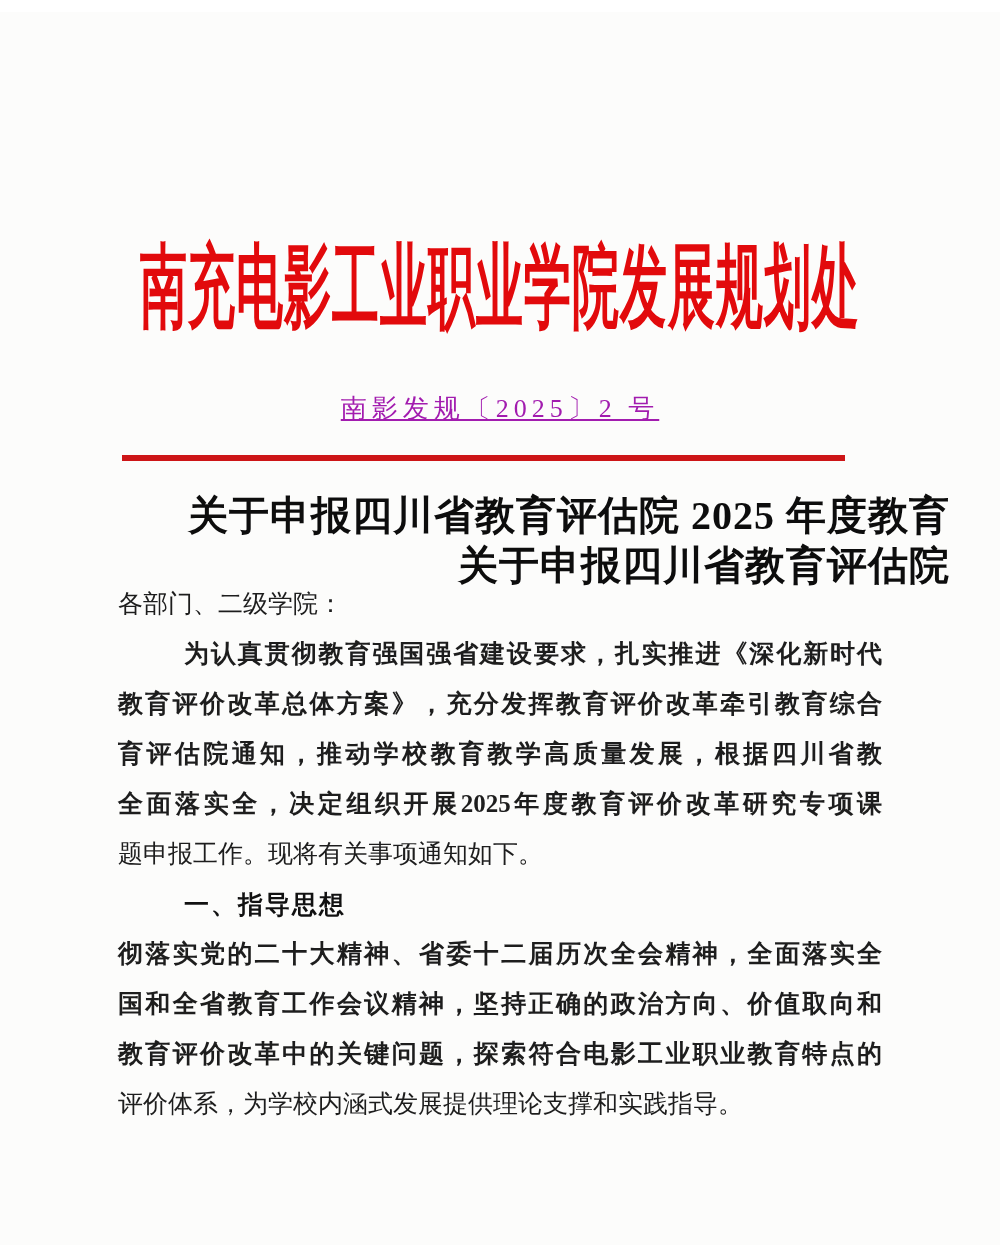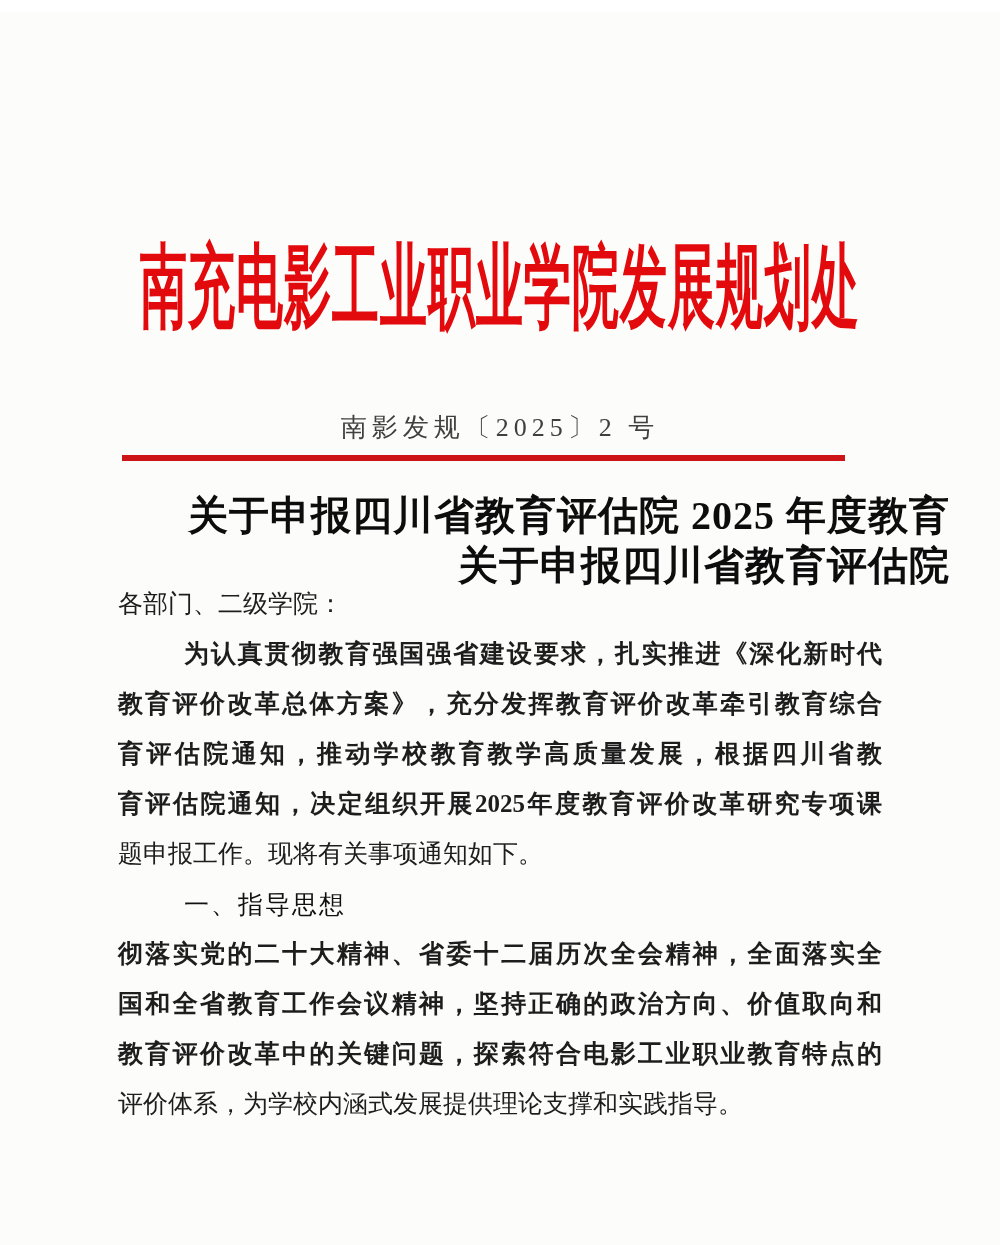--- a/index.html
+++ b/index.html
@@ -34,28 +34,29 @@
     font-weight: bold;
     white-space: nowrap;
     letter-spacing: 1px;
     transform: scale(1.0, 1.95);
     transform-origin: center center;
     font-family: "Liberation Serif", serif;
   }
   
   .doc-number {
     position: absolute;
-    top: 398px;
+    top: 379px;
     left: 0;
     width: 100%;
     text-align: center;
     font-size: 26px;
     line-height: 36px;
     letter-spacing: 5px;
-    color: #404040;
+    color: #a21caf;
+    text-decoration: underline;
   }
   
   .divider {
     position: absolute;
     top: 443px;
     left: 122px;
     width: 723px;
     height: 6px;
   }
   
@@ -89,21 +90,21 @@
   }
   .line.full {
     text-align: justify;
     text-align-last: justify;
     font-weight: bold;
   }
   .line.indent {
     padding-left: 66px;
   }
   .line.heading {
-    font-weight: normal;
+    font-weight: bold;
     font-family: "Liberation Sans", sans-serif;
     letter-spacing: 2px;
     color: #111;
   }
 </style>
 </head>
 <body>
 
 <div class="page">
 
@@ -118,21 +119,21 @@
   <div class="doc-title">
     <div>关于申报四川省教育评估院 2025 年度教育</div>
     <div>关于申报四川省教育评估院</div>
   </div>
 
   <div class="body-block">
     <div class="line">各部门、二级学院：</div>
     <div class="line indent full">为认真贯彻教育强国强省建设要求，扎实推进《深化新时代</div>
     <div class="line full">教育评价改革总体方案》，充分发挥教育评价改革牵引教育综合</div>
     <div class="line full">育评估院通知，推动学校教育教学高质量发展，根据四川省教</div>
-    <div class="line full">育评估院通知，决定组织开展2025年度教育评价改革研究专项课</div>
+    <div class="line full">全面落实全，决定组织开展2025年度教育评价改革研究专项课</div>
     <div class="line">题申报工作。现将有关事项通知如下。</div>
     <div class="line indent heading">一、指导思想</div>
     <div class="line full">彻落实党的二十大精神、省委十二届历次全会精神，全面落实全</div>
     <div class="line full">国和全省教育工作会议精神，坚持正确的政治方向、价值取向和</div>
     <div class="line full">教育评价改革中的关键问题，探索符合电影工业职业教育特点的</div>
     <div class="line">评价体系，为学校内涵式发展提供理论支撑和实践指导。</div>
   </div>
 
 </div>
 

